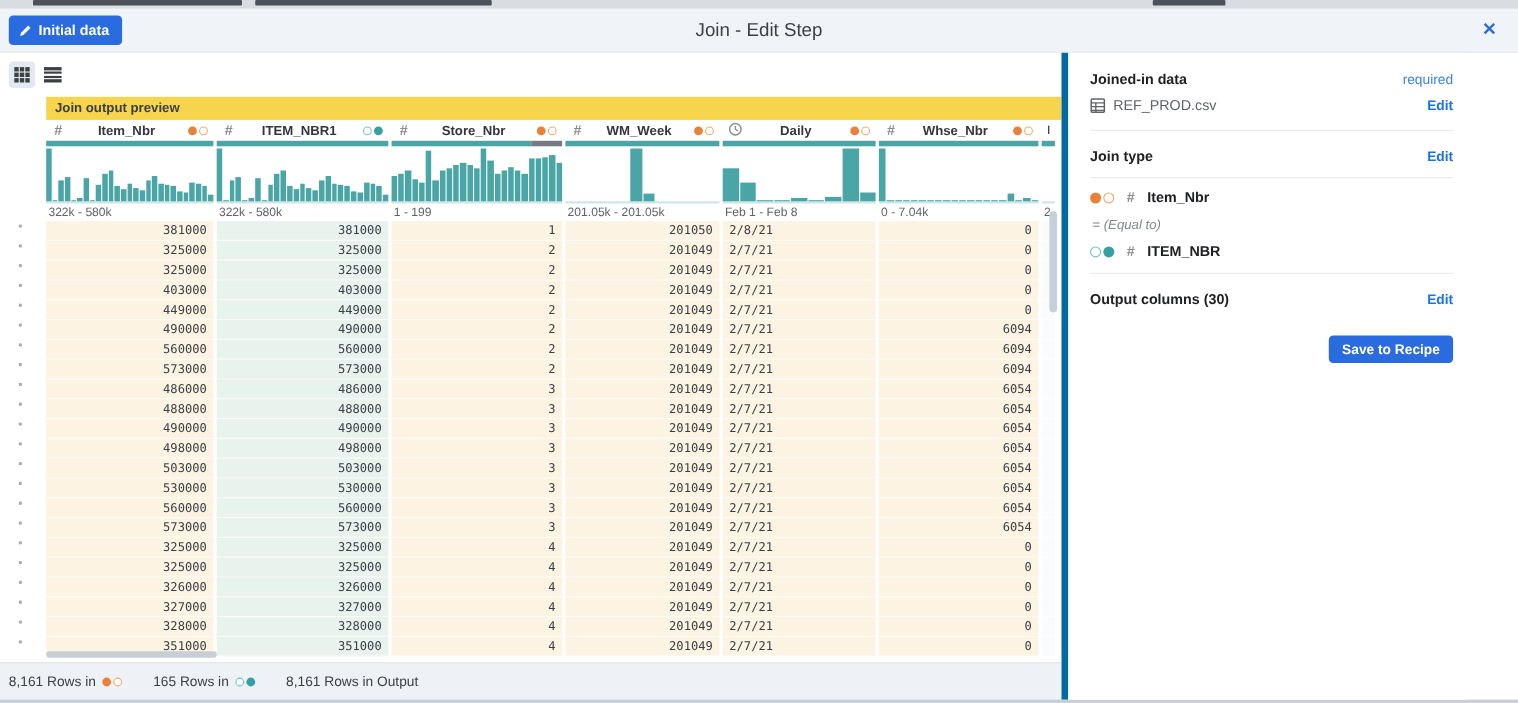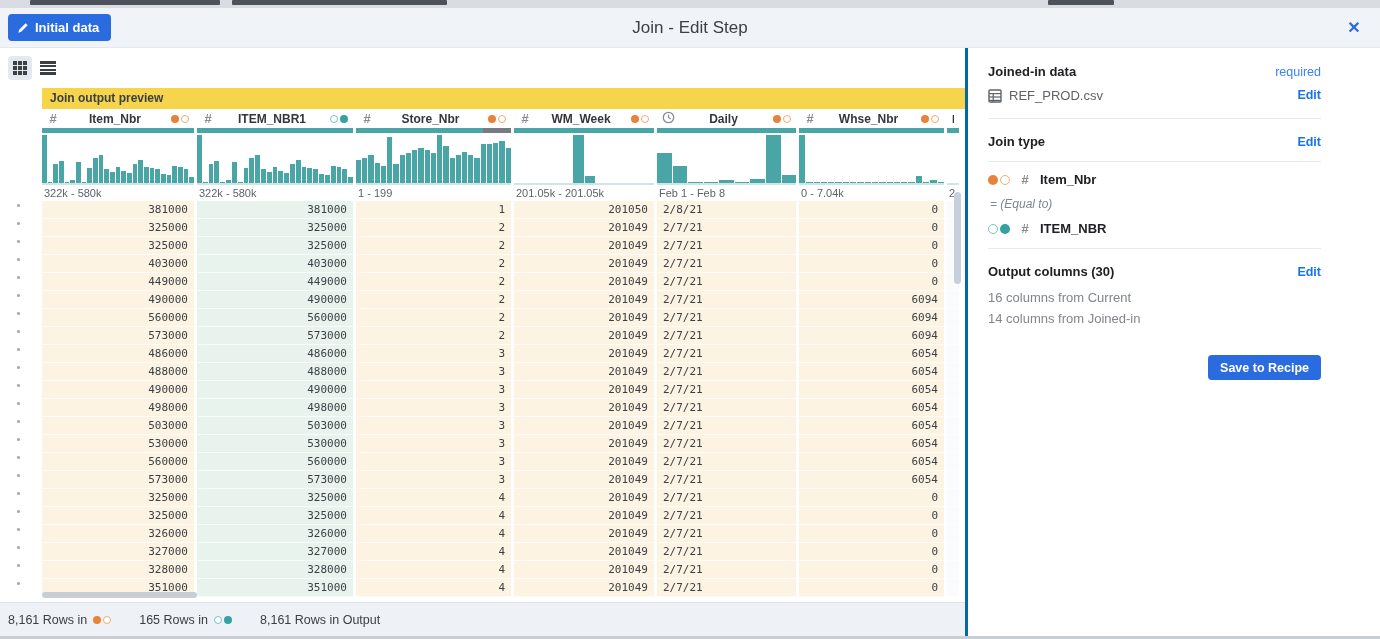--- a/index.html
+++ b/index.html
@@ -81,26 +81,26 @@
     background:#c7ced6; border-radius:3px; cursor:pointer; }
 
   .statusbar { position:absolute; left:0; top:602px; width:965px; height:34px; background:#eef2f7;
     border-top:1px solid #e0e4e9; display:flex; align-items:center; gap:28px; padding:0 8px;
     font-size:12.5px; color:#3c4043; }
   .status-item { display:inline-flex; align-items:center; gap:6px; }
   .bottom-edge { position:absolute; left:0; top:636px; width:1380px; height:3px; background:#c9ced4; }
 
   
   .panel { position:absolute; left:965px; top:48px; width:370px; height:588px; background:#fff;
-    border-left:3px solid #0369a1; padding:16px 14px 0 20px; }
+    border-left:6px solid #0369a1; padding:16px 14px 0 20px; }
   .prow { display:flex; align-items:baseline; justify-content:space-between; }
   .ptitle { font-size:13px; font-weight:bold; color:#202124; }
   .pmuted { font-size:12.5px; color:#3b82f6; }
   .plink { font-size:12.5px; font-weight:bold; color:#1a73e8; text-decoration:none; cursor:pointer; }
-  .file-row { display:flex; align-items:flex-start; gap:7px; margin-top:9px; font-size:13px; color:#5f6368; }
+  .file-row { display:flex; align-items:flex-end; gap:7px; margin-top:9px; font-size:13px; color:#5f6368; }
   .divider { border:none; border-top:1px solid #e8eaed; margin:15px 0; }
   .inner-row { display:flex; align-items:center; gap:8px; margin-top:11px; font-size:13px; color:#3c4043; }
   .key-row { display:flex; align-items:center; gap:9px; margin:10px 0; font-size:13px; font-weight:bold; color:#202124; }
   .key-op { font-size:12px; font-style:italic; color:#80868b; margin:6px 0 6px 2px; }
   .out-lines { margin-top:8px; font-size:13px; color:#80868b; line-height:21px; }
   .save-row { display:flex; justify-content:flex-end; margin-top:26px; }
   .btn-save { background:#2a6be0; color:#fff; border:none; border-radius:4px; height:25px;
     padding:0 12px; font-size:12.5px; font-weight:bold; cursor:pointer; font-family:"Liberation Sans",sans-serif; }
 </style>
 </head>
@@ -633,21 +633,17 @@
     <span class="type-glyph">#</span>
     <span>ITEM_NBR</span>
   </div>
 
   <hr class="divider" style="margin-top:12px">
 
   <div class="prow">
     <span class="ptitle">Output columns (30)</span>
     <a class="plink">Edit</a>
   </div>
-  <div class="out-lines">
-    <div>16 columns from Current</div>
-    <div>14 columns from Joined-in</div>
-  </div>
 
   <div class="save-row">
     <button class="btn-save">Save to Recipe</button>
   </div>
 </div>
 
 </body></html>

